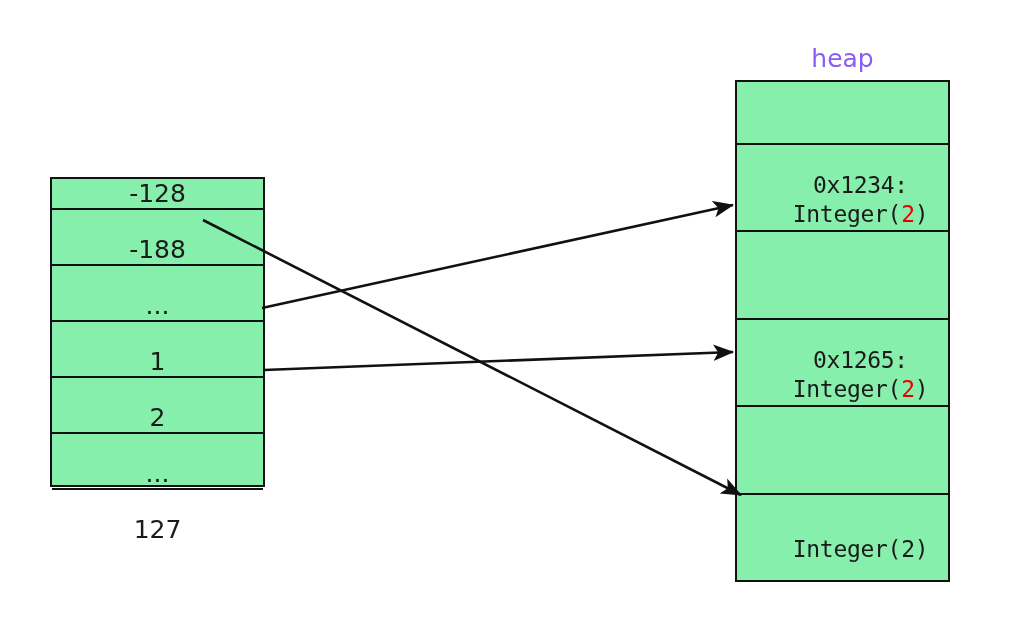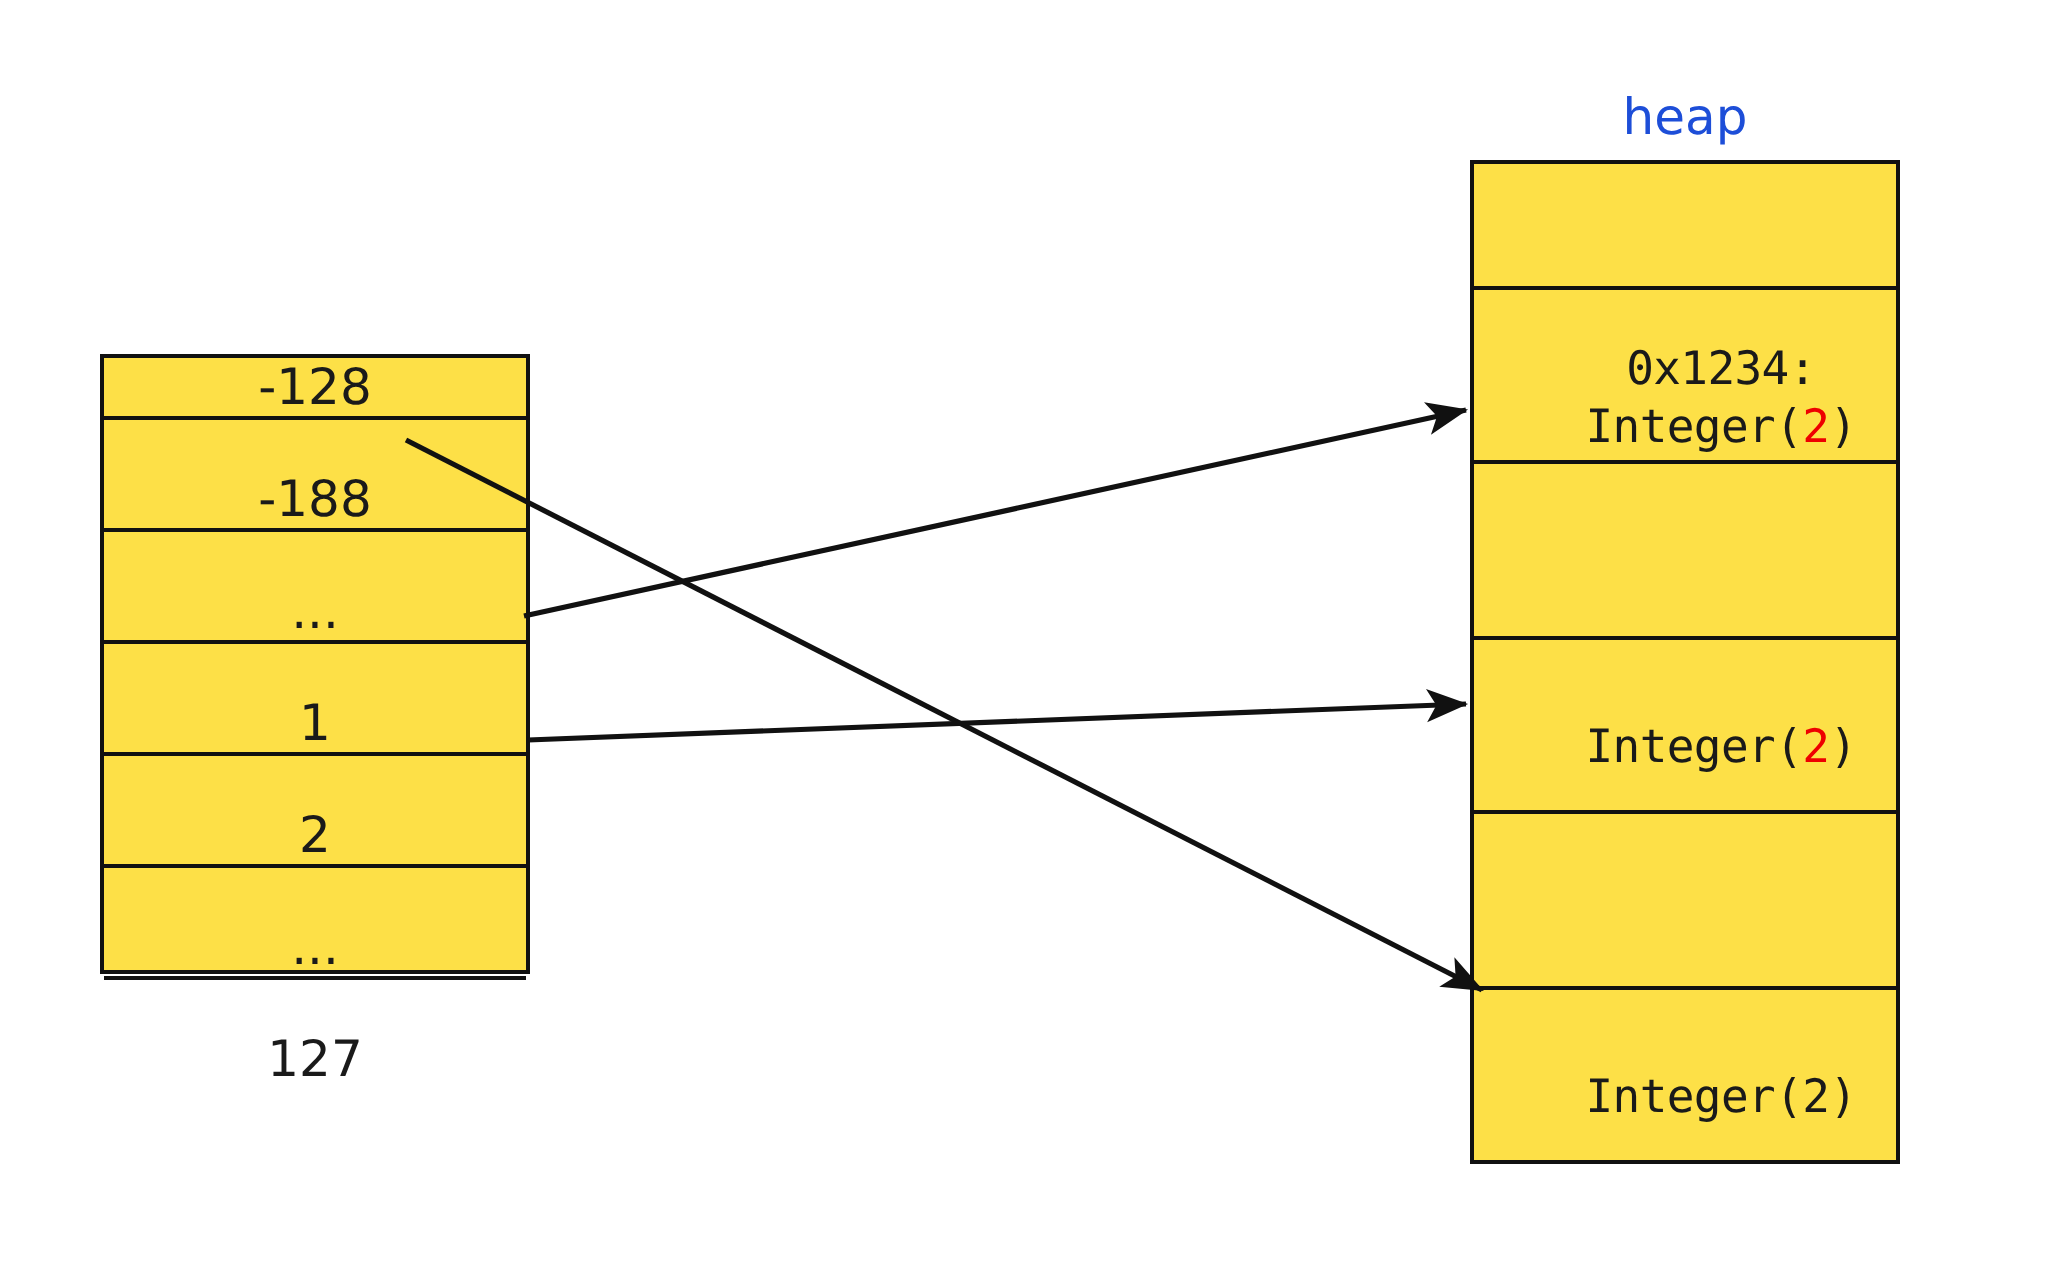--- a/index.html
+++ b/index.html
@@ -17,31 +17,31 @@
     height: 643px;
     background: #ffffff;
     overflow: hidden;
   }
 
   
   .struct-title {
     position: absolute;
     font-family: "DejaVu Sans", sans-serif;
     font-size: 25px;
-    color: #1d4ed8;
+    color: #8b5cf6;
     text-align: center;
     white-space: nowrap;
     line-height: 1;
   }
 
   .struct-box {
     position: absolute;
     box-sizing: border-box;
     border: 2.5px solid #111111;
-    background: #fde047;
+    background: #86efac;
     display: flex;
     flex-direction: column;
     gap: 25px;
   }
 
   .cell {
     box-sizing: border-box;
     display: flex;
     align-items: center;
     justify-content: center;
@@ -117,20 +117,21 @@
         <span class="line"><span>Integer(</span><span class="val-highlight">2</span><span>)</span></span>
       </span>
     </div>
 
     <div class="cell">
       <span class="cell-lines"></span>
     </div>
 
     <div class="cell">
       <span class="cell-lines">
+        <span class="line">0x1265:</span>
         <span class="line"><span>Integer(</span><span class="val-highlight">2</span><span>)</span></span>
       </span>
     </div>
 
     <div class="cell">
       <span class="cell-lines"></span>
     </div>
 
     <div class="cell">
       <span class="cell-lines">

